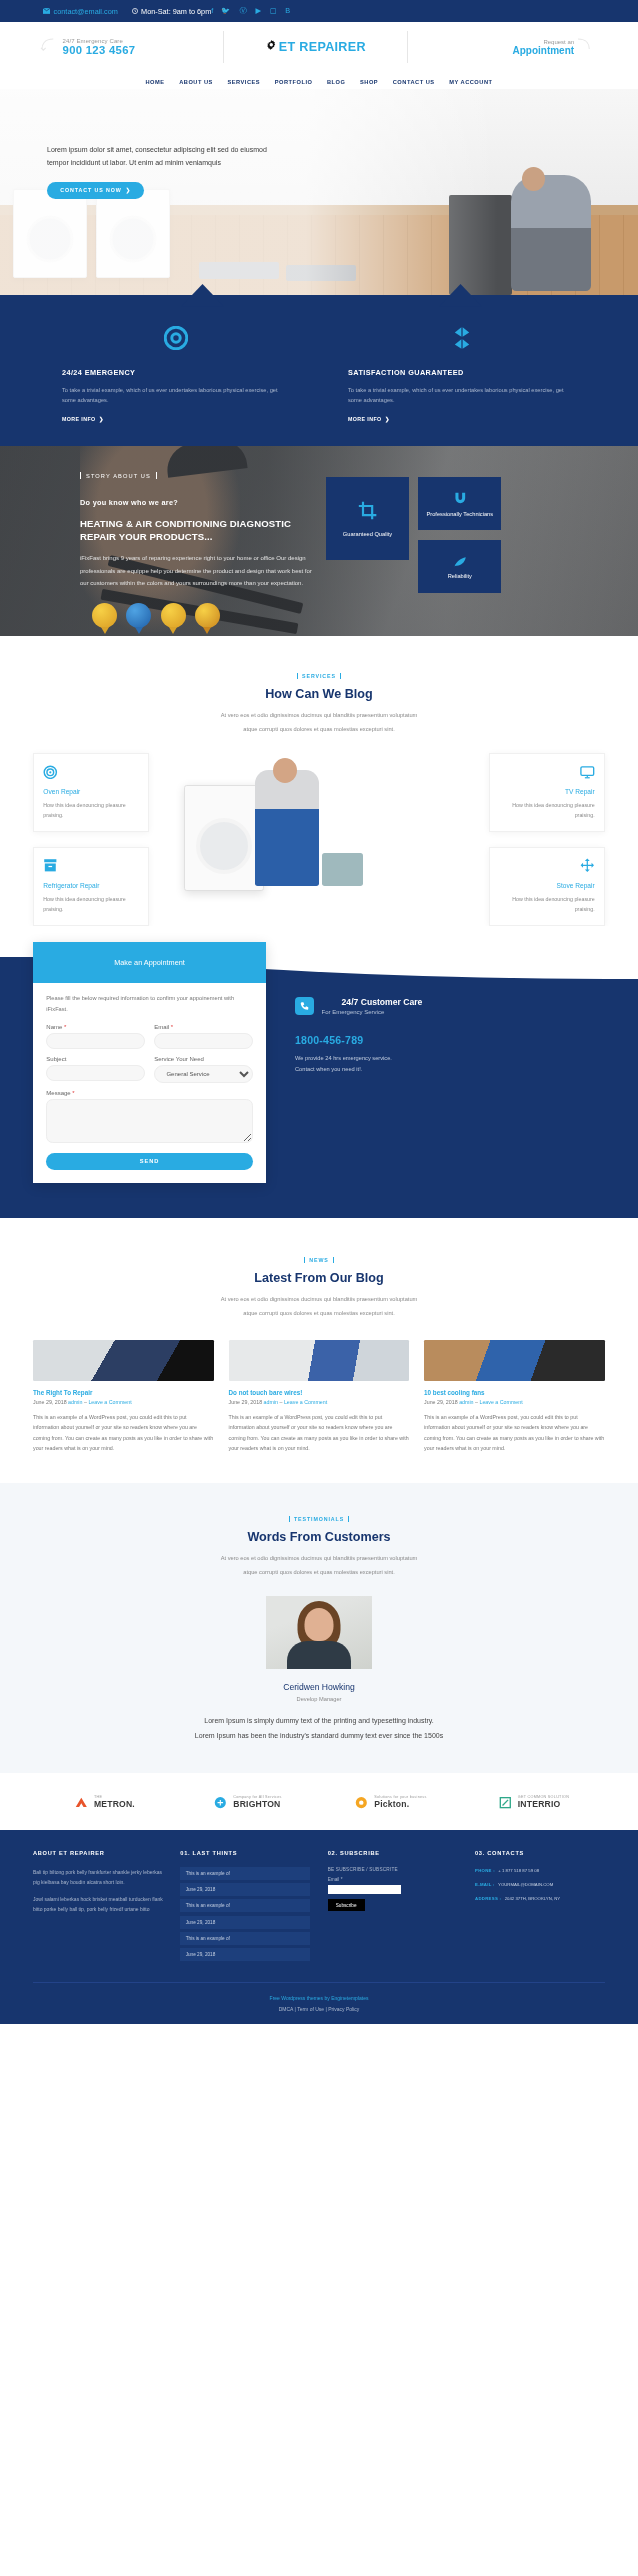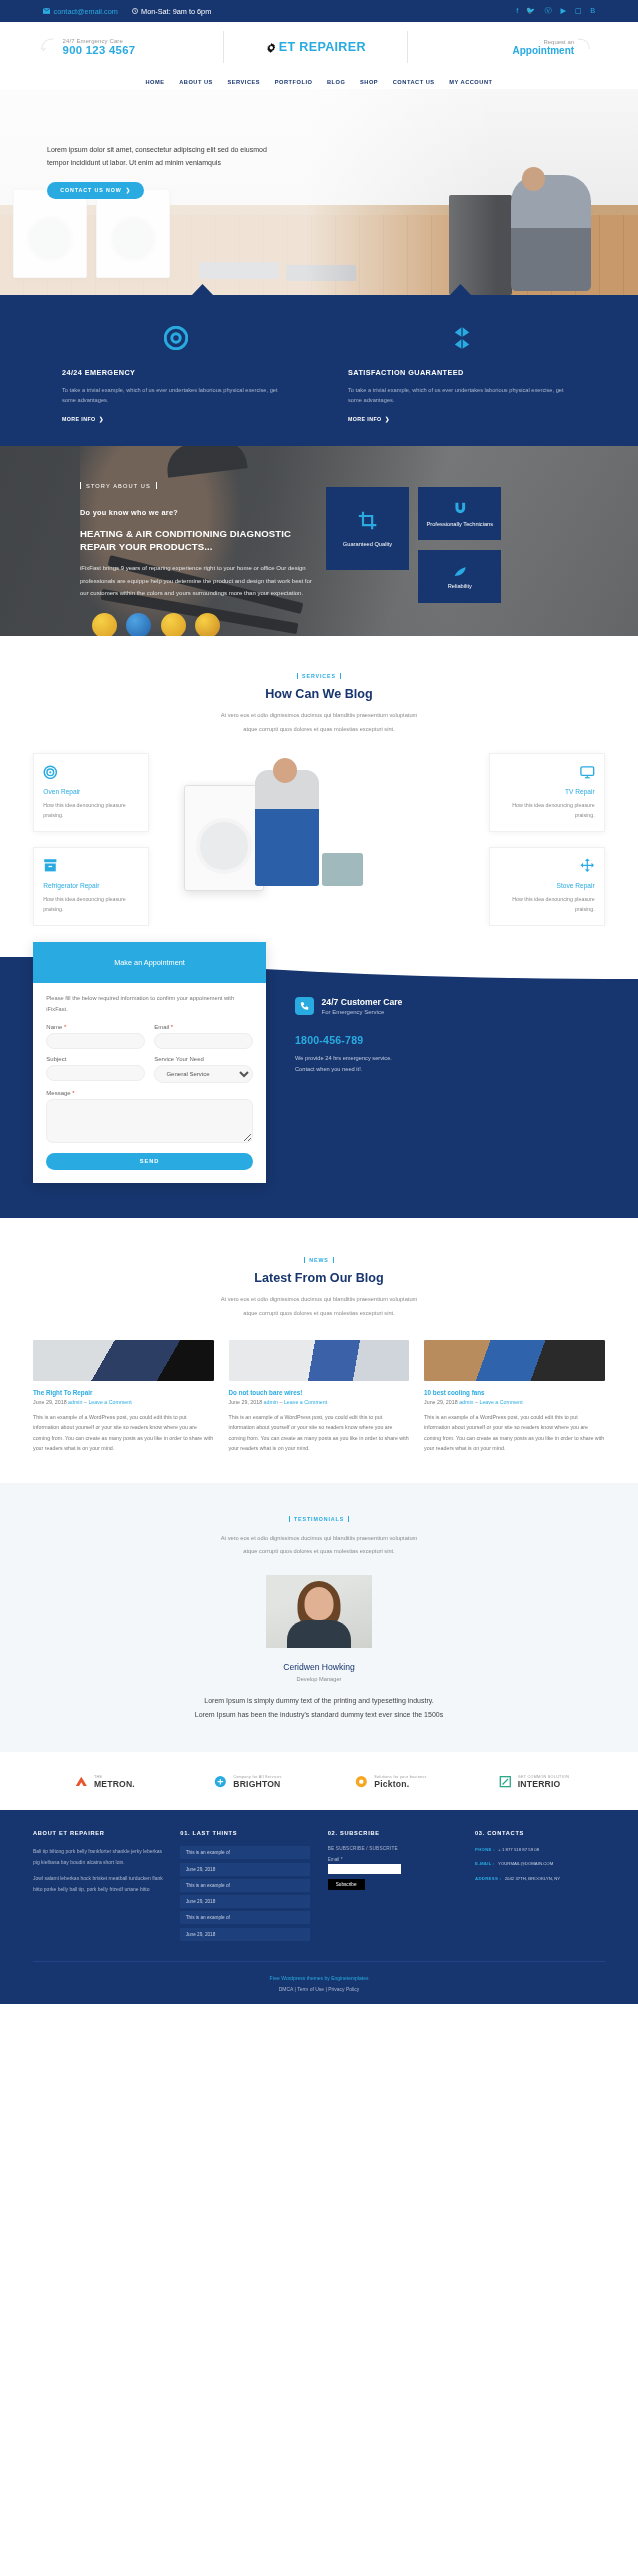--- a/index.html
+++ b/index.html
@@ -5,40 +5,40 @@
   * { margin:0; padding:0; box-sizing:border-box; }
   body {
     width:638px; background:#fff;
     font-family:"Liberation Sans", sans-serif;
     color:#333; font-size:8.6px; -webkit-font-smoothing:antialiased;
   }
   .wrap { width:572px; margin:0 auto; }
 
   
   .topbar { background:#17356e; height:22px; display:flex; align-items:center; }
-  .topbar .wrap { display:flex; align-items:center; justify-content:space-between; width:552px;}
+  .topbar .wrap { display:flex; align-items:center; width:552px;}
   .tb-left { display:flex; align-items:center; gap:14.6px; font-size:7.3px; }
   .tb-email { color:#29abe2; display:flex; align-items:center; gap:3.3px; }
   .tb-hours { color:#fff; display:flex; align-items:center; gap:2.7px; }
   .tb-social { display:flex; align-items:center; gap:8.6px; }
   .tb-social span { color:#29abe2; font-size:7.3px; line-height:1; cursor:pointer;}
 
   
   .header { height:50px; display:flex; align-items:center; background:#fff; }
   .header .wrap { display:flex; align-items:center; width:598px; }
   .hd-col { flex:1; display:flex; align-items:center; }
   .hd-col.left { justify-content:flex-start; padding-left:20px; }
   .hd-col.mid { justify-content:center; }
   .hd-col.right { justify-content:flex-end; padding-right:26.6px; }
   .hd-sep { width:0.7px; height:32px; background:#e6e6e6; }
   .hd-info { display:flex; align-items:center; gap:5.3px; }
   .curve-arrow { width:17.3px; height:20px; opacity:.35; }
   .hd-info-txt .l1 { font-size:6px; color:#999; letter-spacing:0.1px; }
   .hd-info-txt .l2 { font-size:11.3px; color:#29abe2; font-weight:bold; letter-spacing:0.3px; }
-  .logo { display:flex; align-items:flex-end; gap:2.7px; }
+  .logo { display:flex; align-items:flex-start; gap:2.7px; }
   .logo-txt { font-size:12.6px; font-weight:bold; color:#29abe2; letter-spacing:0.3px; }
   .hd-appt .l1 { font-size:6px; color:#999; text-align:right;}
   .hd-appt .l2 { font-size:10px; color:#29abe2; font-weight:bold; text-align:right;}
 
   
   .nav { height:17.3px; display:flex; align-items:center; justify-content:center; background:#fff; }
   .nav ul { list-style:none; display:flex; gap:14.6px; }
   .nav a { text-decoration:none; color:#17356e; font-size:5.7px; font-weight:bold; letter-spacing:0.5px; }
 
   
@@ -80,21 +80,21 @@
   
   .story { position:relative; height:190px; overflow:hidden;
     background:linear-gradient(110deg,#5b5d5f 0%,#6d6f70 38%,#8e8f8f 64%,#6b6c6d 100%); }
   .story .face { position:absolute; left:80px; top:-13.3px; width:160px; height:199px;
     background:radial-gradient(ellipse at 45% 40%,#c6a184 0 44%,rgba(198,161,132,0) 72%); }
   .story .cap { position:absolute; left:166px; top:-4px; width:80px; height:31px; background:#3b3d40; border-radius:26.6px 26.6px 0 0; transform:rotate(-7deg); }
   .story .blade { position:absolute; background:#2e2f31; height:10.6px; border-radius:2px; }
   .story .b1 { left:106px; top:133px; width:199px; transform:rotate(14deg); }
   .story .b2 { left:100px; top:160px; width:199px; transform:rotate(10deg); }
   .story-ov { position:absolute; inset:0; background:linear-gradient(90deg,rgba(45,48,52,.55) 0 42%,rgba(60,62,66,.3) 70%,rgba(70,72,76,.2) 100%); }
-  .story-in { position:relative; display:flex; padding-top:7px;margin-top:28px; }
+  .story-in { position:relative; display:flex; padding-top:25px; }
   .story-left { width:293px; padding-left:47px; }
   .kicker { display:inline-flex; align-items:center; gap:4.7px; color:#fff; font-size:5.7px; letter-spacing:1.1px; }
   .kicker i { width:1.3px; height:6.6px; background:#fff; display:inline-block; }
   .story-left h4 { margin-top:17.3px; color:#fff; font-size:7.3px; font-weight:bold; letter-spacing:0.3px; }
   .story-left h2 { margin-top:10.6px; color:#fff; font-size:9.6px; line-height:1.35; font-weight:bold; letter-spacing:0.1px; }
   .story-left p { margin-top:8.6px; color:#e2e2e2; font-size:6px; line-height:2.1; max-width:233px;}
   .badges { display:flex; gap:9.3px; margin-top:13.3px; padding-left:12px; }
   .badge { width:25px; height:25px; border-radius:50%; position:relative; }
   .badge::after { content:''; position:absolute; left:50%; bottom:-6px; transform:translateX(-50%);
      border-left:4px solid transparent; border-right:4px solid transparent; border-top:7.3px solid currentColor; }
@@ -146,21 +146,21 @@
   .req { color:#e03a3a; }
   .fld input, .fld select, .fld textarea {
      width:100%; background:#f7f7f7; border:0.7px solid #ededed; border-radius:10.6px;
      padding:4px 7.3px; font-size:6px; color:#555; font-family:"Liberation Sans", sans-serif; outline:none; }
   .fld textarea { border-radius:6.6px; height:44px; resize:vertical; }
   .btn-send { width:100%; margin-top:8px; background:#29abe2; color:#fff; border:none; border-radius:10.6px;
      padding:5.3px 0; font-size:5.7px; font-weight:bold; letter-spacing:0.9px; cursor:pointer; }
   .care { flex:1; color:#fff; padding-top:55px; }
   .care-top { display:flex; align-items:center; gap:8px; }
   .care-ico { width:18.6px; height:18.6px; background:#29abe2; border-radius:4px; display:flex; align-items:center; justify-content:center; }
-  .care-top h3 { font-size:8.6px; font-weight:bold; }
+  .care-top h3 { font-size:8.6px; font-weight:bold;margin-left:20px; }
   .care-top .sub { font-size:6px; color:#b6c3d8; margin-top:2px; }
   .care-num { margin-top:18.6px; font-size:10.6px; color:#29abe2; font-weight:bold; letter-spacing:0.2px; }
   .care p { margin-top:6.6px; font-size:5.7px; color:#c2cddf; line-height:1.95; }
 
   
   .blog-grid { display:flex; gap:14.6px; margin-top:20px; }
   .post { flex:1; }
   .post-img { height:41px; border-radius:1.3px; }
   .p1 { background:linear-gradient(120deg,#d9dde0 0 40%,#2c3e63 40% 72%,#111 72% 100%); }
   .p2 { background:linear-gradient(100deg,#e7e9ea 0 46%,#3b62a8 46% 70%,#cfd5da 70% 100%); }
@@ -534,20 +534,21 @@
   </div>
 </div>
 
 <div class="testi">
   <div class="wrap">
     <span class="sec-kicker">
       <i></i>
       <span>TESTIMONIALS</span>
       <i></i>
     </span>
+    <h2 style="margin-top:6.6px;font-size:12.6px;color:#17356e">Words From Customers</h2>
     <p style="margin-top:8px;font-size:5.7px;color:#8a8a8a;line-height:2.3">
       <span>At vero eos et odio dignissimos ducimus qui blanditiis praesentium voluptatum</span><br>
       <span>atque corrupti quos dolores et quas molestias excepturi sint.</span>
     </p>
     <div class="testi-photo">
       <div class="tp-hair"></div>
       <div class="tp-head"></div>
       <div class="tp-body"></div>
     </div>
     <h3>Ceridwen Howking</h3>

